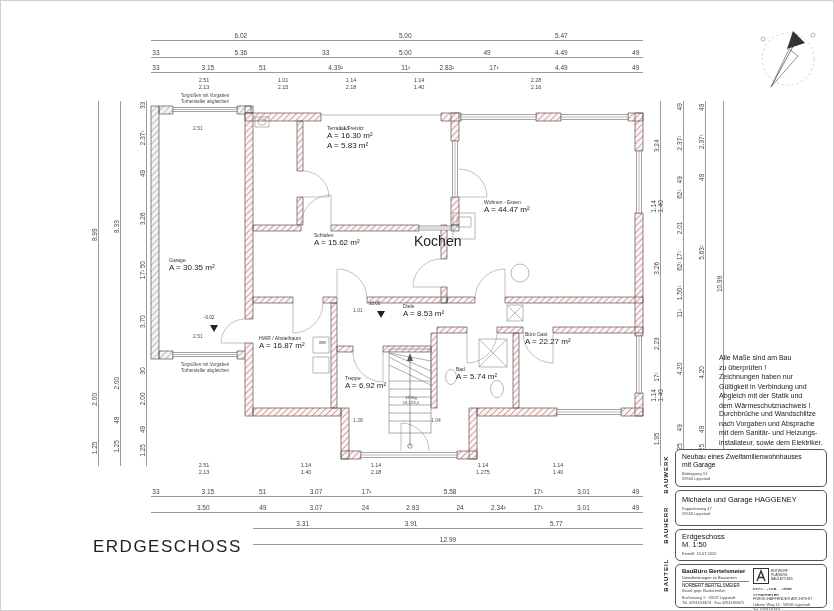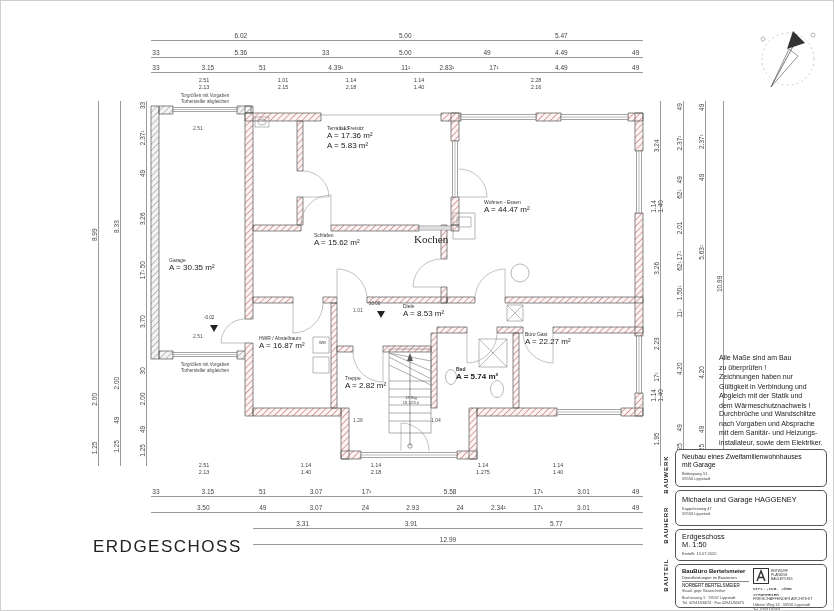--- a/index.html
+++ b/index.html
@@ -27,21 +27,21 @@
   .inner-dims span:nth-child(1){left:192px;top:124px;}
   .inner-dims span:nth-child(2){left:192px;top:332px;}
   .inner-dims span:nth-child(3){left:338px;top:124px;}
   .inner-dims span:nth-child(4){left:352px;top:306px;}
   .inner-dims span:nth-child(5){left:352px;top:416px;}
   .inner-dims span:nth-child(6){left:430px;top:416px;}
   
   .room{position:absolute;z-index:3;}
   .room .rn{font-size:5px;color:#333;line-height:6px;}
   .room .ra{font-size:8px;color:#222;line-height:10px;}
-  .room-big{font-size:11px;color:#222;font-family:Liberation Serif, serif;}
+  .room-big{font-size:14px;color:#222;}
   .tiny-note{position:absolute;font-size:4.5px;line-height:5.5px;color:#444;white-space:pre-line;text-align:center;z-index:3;}
   .lvl{position:absolute;font-size:4.5px;color:#333;z-index:3;}
   .stair-note{position:absolute;font-size:4px;line-height:5px;color:#444;text-align:center;white-space:pre-line;width:40px;z-index:3;}
   
   .note-block{position:absolute;font-size:7px;line-height:9.5px;color:#222;white-space:pre-line;z-index:3;}
   
   #bigtitle{position:absolute;left:92px;top:536px;font-size:17px;letter-spacing:1.5px;color:#222;}
   
   #titleblock{position:absolute;left:658px;top:448px;width:172px;z-index:4;}
   .tb-strip{position:absolute;left:0;top:0;width:13px;height:152px;display:flex;flex-direction:column;}
@@ -307,21 +307,21 @@
       <span>1.28</span>
       <span>1.04</span>
     </div>
 
   <div class="room" style="left:168px;top:256px;">
     <div class="rn">Garage</div>
     <div class="ra">A = 30.35 m²</div>
   </div>
   <div class="room" style="left:326px;top:124px;">
     <div class="rn">Terrasse Freisitz</div>
-    <div class="ra">A = 17.36 m²</div>
+    <div class="ra">A = 16.30 m²</div>
     <div class="ra">A = 5.83 m²</div>
   </div>
   <div class="room" style="left:313px;top:231px;">
     <div class="rn">Schlafen</div>
     <div class="ra">A = 15.62 m²</div>
   </div>
   <div class="room room-big" style="left:413px;top:232px;">
     <div>Kochen</div>
   </div>
   <div class="room" style="left:483px;top:198px;">
@@ -331,23 +331,23 @@
   <div class="room" style="left:402px;top:302px;">
     <div class="rn">Diele</div>
     <div class="ra">A = 8.53 m²</div>
   </div>
   <div class="room" style="left:258px;top:334px;">
     <div class="rn">HWR / Abstellraum</div>
     <div class="ra">A = 16.87 m²</div>
   </div>
   <div class="room" style="left:344px;top:374px;">
     <div class="rn">Treppe</div>
-    <div class="ra">A = 2.82 m²</div>
-  </div>
-  <div class="room" style="left:455px;top:365px;font-weight:bold;">
+    <div class="ra">A = 6.92 m²</div>
+  </div>
+  <div class="room" style="left:455px;top:365px;">
     <div class="rn">Bad</div>
     <div class="ra">A = 5.74 m²</div>
   </div>
   <div class="room" style="left:524px;top:330px;">
     <div class="rn">Büro Gast</div>
     <div class="ra">A = 22.27 m²</div>
   </div>
 
   <div class="stair-note" style="left:390px;top:394px;">18 Stg
 18,1/25,0</div>

